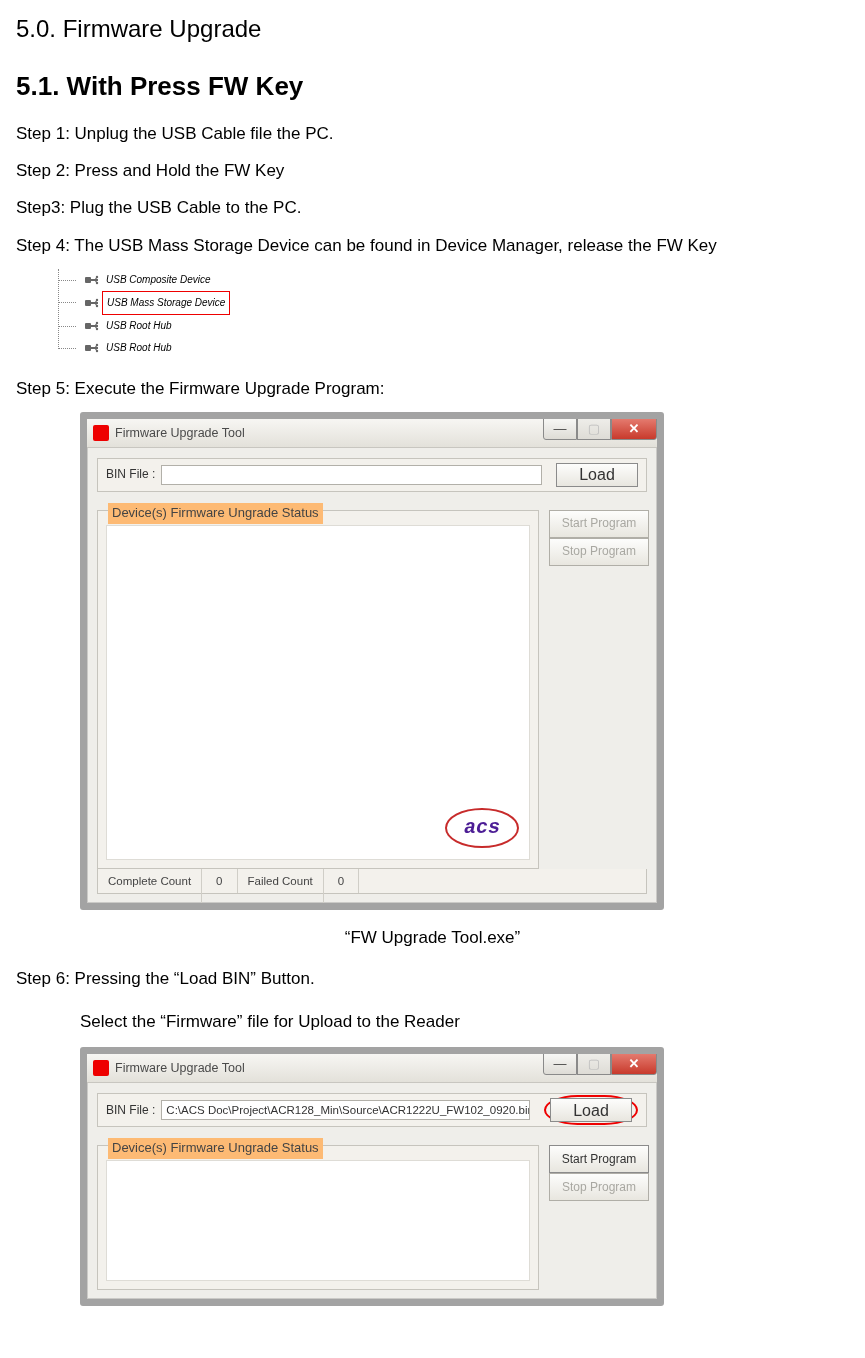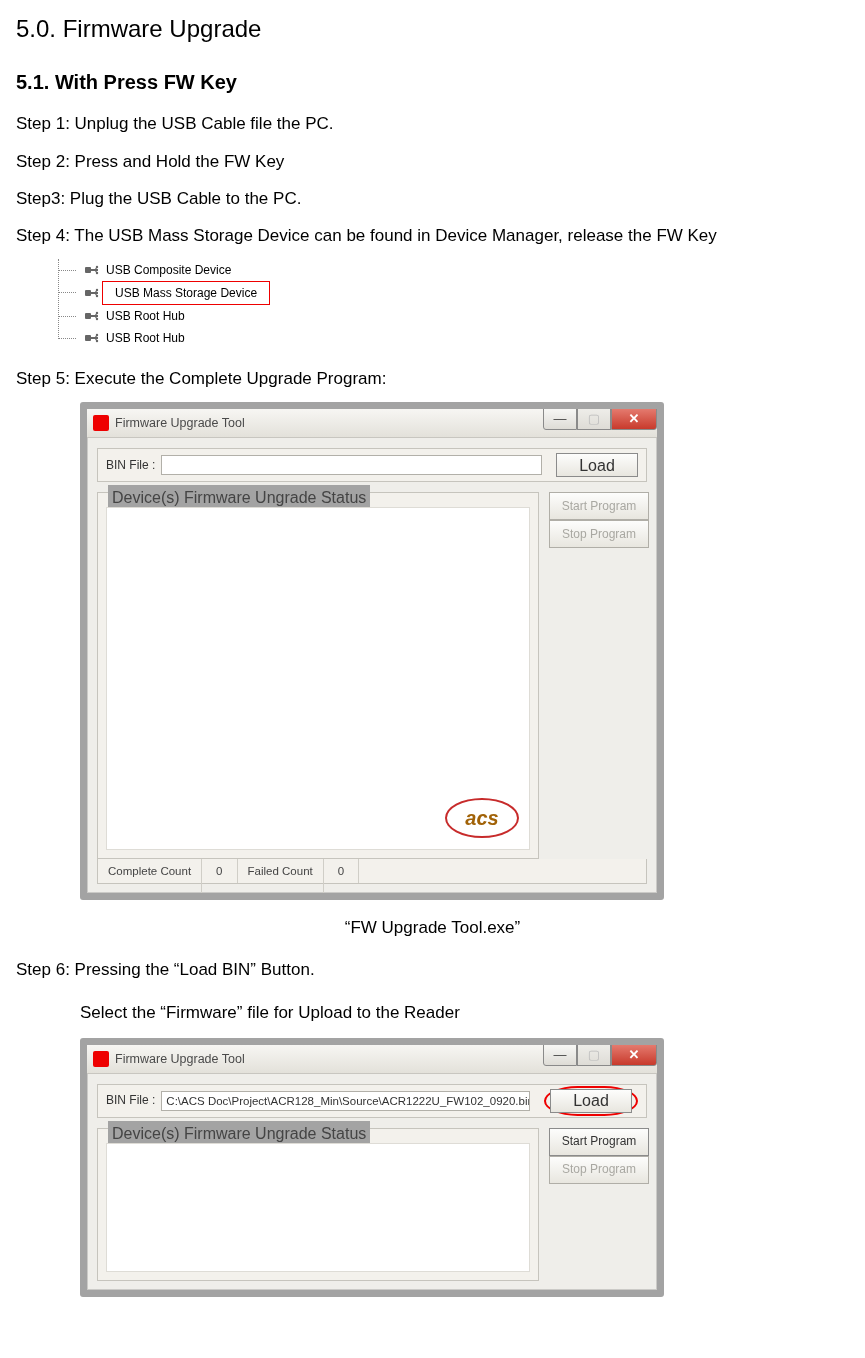--- a/index.html
+++ b/index.html
@@ -9,43 +9,44 @@
       padding: 10px 10px 0 10px;
       font-size: 17px;
       line-height: 1.6;
     }
     h1 {
       font-size: 24px;
       font-weight: normal;
       margin: 0 0 18px 6px;
     }
     h2 {
-      font-size: 20px;
+      font-size: 26px;
       font-weight: bold;
       margin: 0 0 12px 6px;
     }
     .step {
       margin: 0 0 10px 6px;
     }
     .step-indent {
       margin: 16px 0 12px 70px;
     }
     .caption {
       text-align: center;
       margin: 14px 0 14px 0;
     }
 
     
     .device-tree {
       margin: 8px 0 16px 40px;
       font-family: "MS Sans Serif", Tahoma, sans-serif;
-      font-size: 12px;
+      font-size: 10px;
       line-height: 22px;
       position: relative;
       padding-left: 20px;
+      font-style: italic;
     }
     .device-tree::before {
       content: "";
       position: absolute;
       left: 8px;
       top: 0;
       bottom: 10px;
       border-left: 1px dotted #888;
     }
     .device-item {
@@ -66,21 +67,21 @@
       width: 16px;
       height: 16px;
       margin-right: 6px;
       display: inline-block;
     }
     .device-label {
       white-space: nowrap;
     }
     .highlighted {
       border: 1.5px solid #e00;
-      padding: 0 12px;
+      padding: 0 4px;
       margin-left: -4px;
     }
 
     
     .screenshot-block {
       margin: 10px 0 0 70px;
     }
     .window {
       background: #efeeea;
       border: 7px solid #a3a3a3;
@@ -130,21 +131,21 @@
       flex-direction: column;
     }
 
     .file-row {
       height: 32px;
       border: 1px solid #c6c4bd;
       background: #f3f1ec;
       display: flex;
       align-items: center;
       padding: 0 8px;
-      margin-bottom: 10px;
+      margin-bottom: 18px;
     }
     .file-label { font-size: 12px; color:#333; margin-right: 6px; white-space:nowrap;}
     .file-input {
       flex: 1;
       height: 18px;
       background: #fff;
       border: 1px solid #b2b0a9;
       margin-right: 14px;
       padding: 0 4px;
       font-size: 11.5px;
@@ -179,46 +180,46 @@
       flex: 1;
       border: 1px solid #c6c4bd;
       position: relative;
       background: #f3f1ec;
       padding: 14px 8px 8px 8px;
       display:flex;
     }
     .status-legend {
       position: absolute;
       top: -8px; left: 10px;
-      background: #a3a3a3;
+      background: #fdba74;
       padding: 0 4px;
-      font-size: 16px;
+      font-size: 13px;
       color: #444;
     }
     .status-inner {
       flex:1;
       background: #fff;
       border: 1px solid #dedcd6;
       position: relative;
     }
     .acs-logo {
       position: absolute;
       right: 10px; bottom: 10px;
       width: 74px; height: 42px;
       display:flex; align-items:center; justify-content:center;
     }
     .acs-ellipse {
       width: 70px; height: 36px;
       border: 2px solid #c72b2b;
       border-radius: 50%;
       display:flex; align-items:center; justify-content:center;
-      font-family: Liberation Sans, sans-serif;
+      font-family: Liberation Mono, monospace;
       font-style: italic;
       font-weight: bold;
-      color: #a16207;
+      color: #4c1d95;
       font-size: 20px;
       text-align: center;
     }
     .side-buttons {
       width: 98px;
       display:flex;
       flex-direction: column;
     }
     .side-btn {
       width: 98px; height: 26px;
@@ -290,21 +291,21 @@
           <rect x="1" y="5" width="6" height="6" fill="#666" rx="1"></rect>
           <rect x="7" y="7" width="7" height="2" fill="#666"></rect>
           <circle cx="13" cy="5" r="1.2" fill="#666"></circle>
           <circle cx="13" cy="11" r="1.2" fill="#666"></circle>
           <path d="M11 8 L13 5 M11 8 L13 11" stroke="#666" stroke-width="1.2" fill="none"></path>
         </svg></span>
       <span class="device-label">USB Root Hub</span>
     </div>
   </div>
 
-<p class="step">Step 5: Execute the Complete Upgrade Program:</p>
+<p class="step">Step 5: Execute the Firmware Upgrade Program:</p>
 
 <div class="screenshot-block">
   <div class="window large">
     <div class="titlebar">
       <span class="titlebar-icon"></span>
       <span class="titlebar-text">Firmware Upgrade Tool</span>
       <div class="win-buttons">
         <div class="win-btn min">—</div>
         <div class="win-btn max">▢</div>
         <div class="win-btn close">✕</div>

